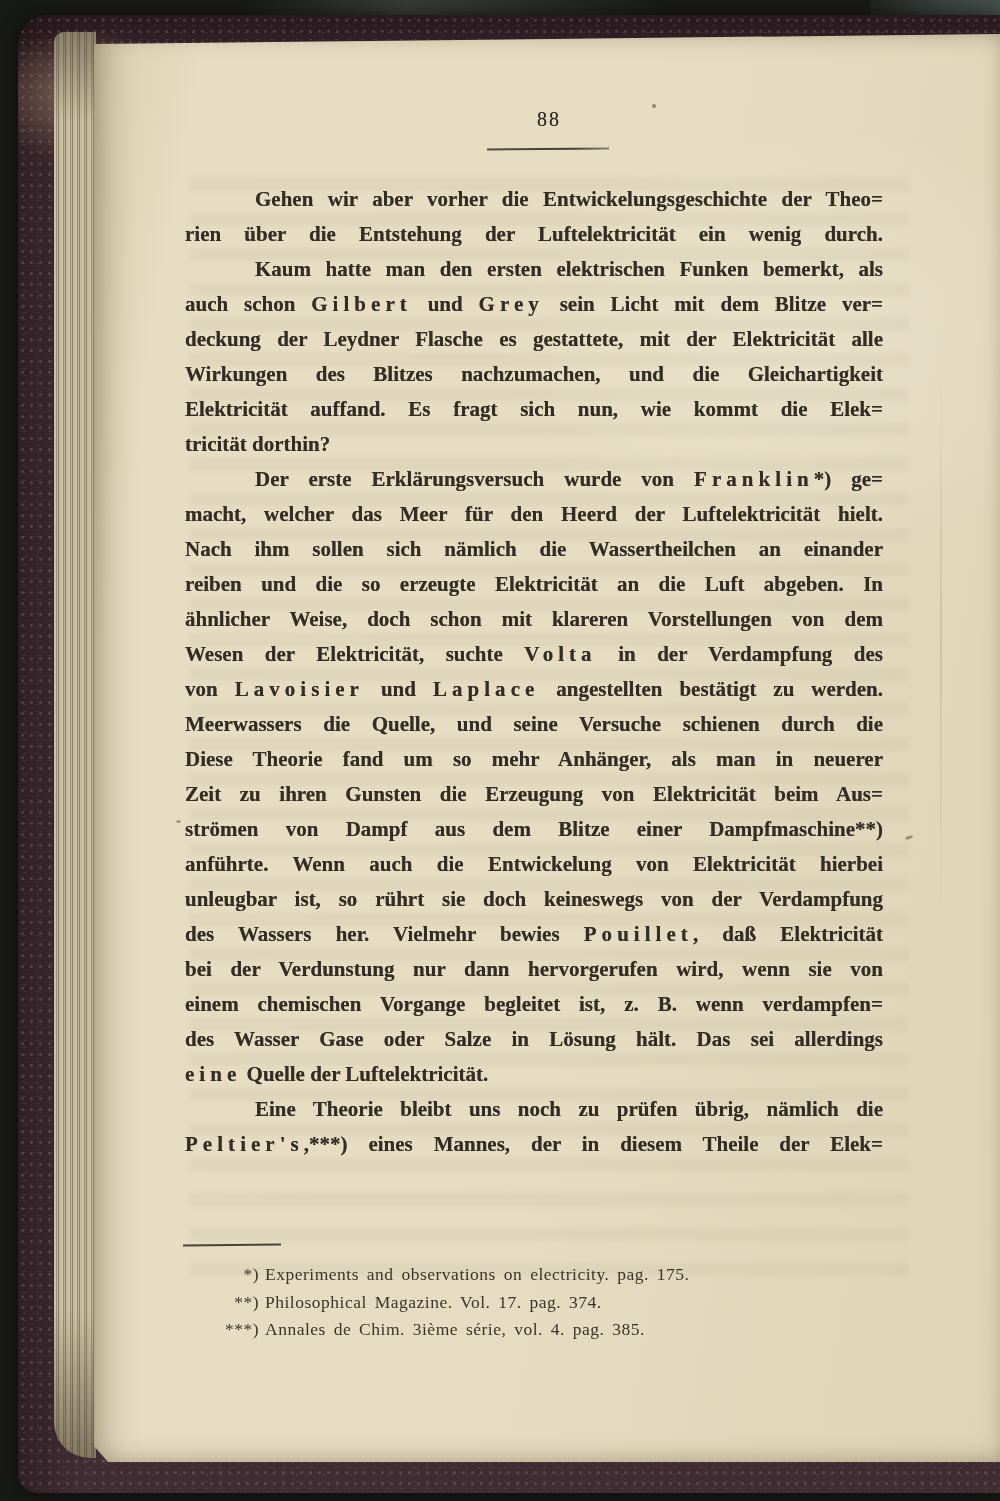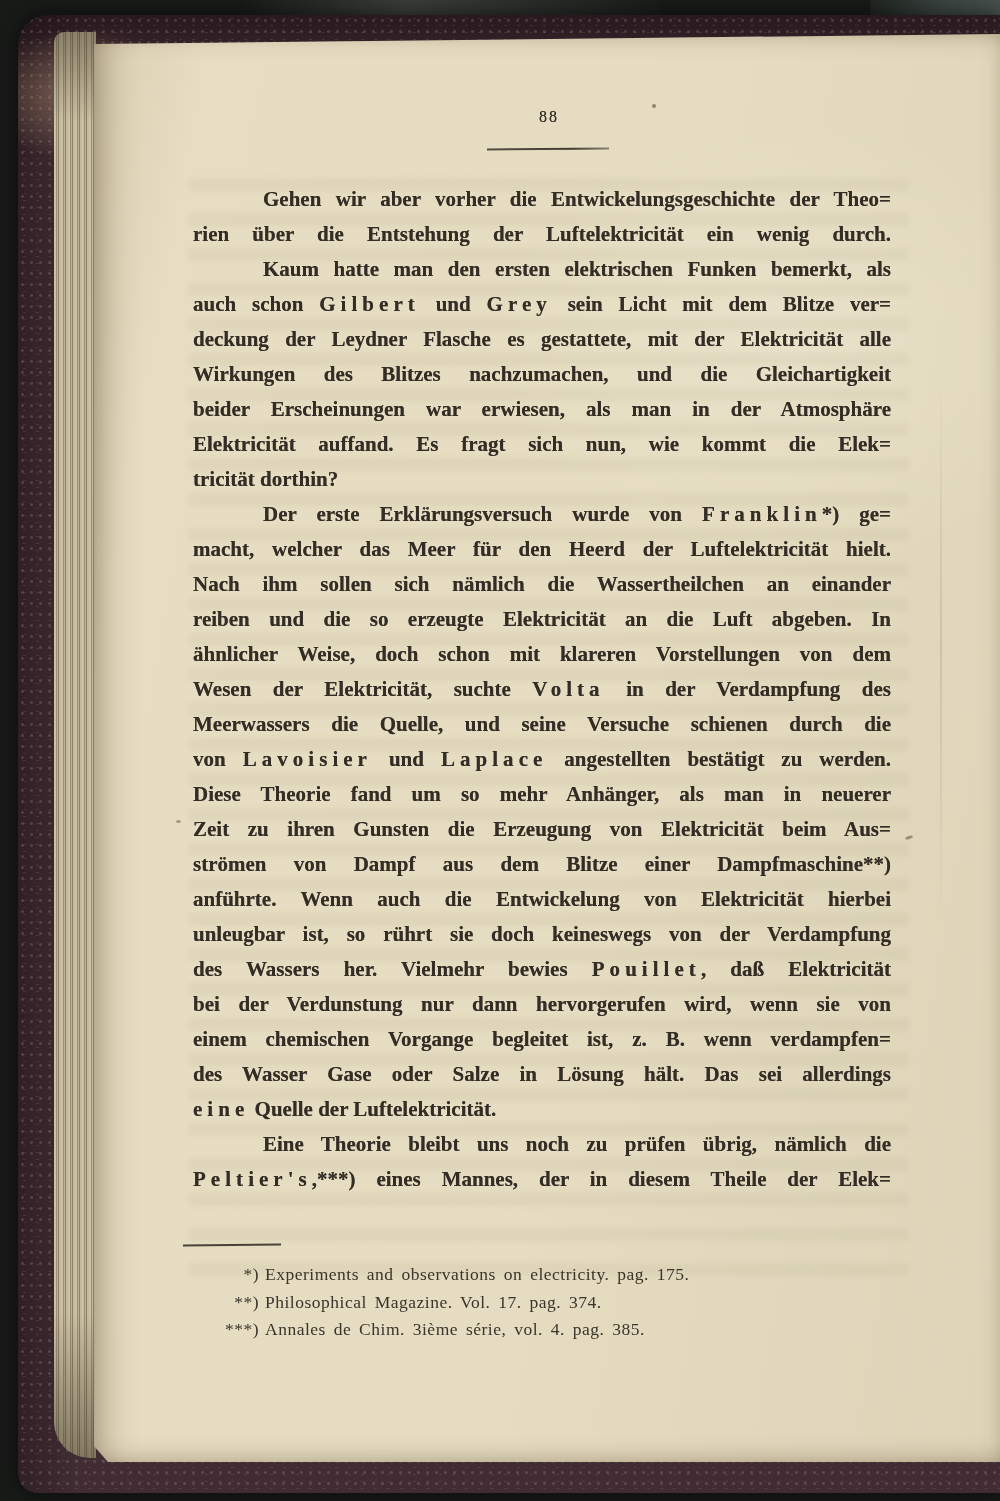--- a/index.html
+++ b/index.html
@@ -63,31 +63,31 @@
     position:absolute;left:846px;top:340px;width:2px;height:560px;
     background:linear-gradient(180deg,rgba(120,100,70,0),rgba(120,100,70,.18),rgba(120,100,70,0));
   }
   .speck{position:absolute;border-radius:50%;background:rgba(70,60,45,.55);}
   .speck.s1{left:558px;top:76px;width:4px;height:4px;}
   .speck.s2{left:811px;top:808px;width:8px;height:3px;transform:rotate(-20deg);background:rgba(80,70,52,.5);}
   .speck.s3{left:82px;top:792px;width:5px;height:3px;background:rgba(80,70,52,.45);}
   
   .pageno-wrap{position:absolute;left:355px;top:80px;width:200px;text-align:center;}
   .pageno{
-    font-size:16px;letter-spacing:2px;color:#332d25;
+    font-size:20px;letter-spacing:2px;color:#332d25;
     text-shadow:0 0 .4px rgba(51,45,37,.8);
   }
   .pageno-rule{
     position:absolute;left:393px;top:120px;width:122px;height:2px;
     background:linear-gradient(90deg,rgba(58,52,43,.85),rgba(58,52,43,.95) 70%,rgba(58,52,43,.55));
     transform:rotate(-.4deg);
   }
   
   .body{
-    position:absolute;left:99px;top:154px;width:698px;
+    position:absolute;left:91px;top:154px;width:698px;
     font-size:21px;font-weight:bold;line-height:35px;
     color:var(--ink,#332d25);
     text-shadow:0 0 .35px rgba(51,45,37,.65);
   }
   .bl{height:35px;white-space:normal;}
   .jl{text-align:justify;text-align-last:justify;}
   .ind{padding-left:70px;}
   .sperr{letter-spacing:.24em;font-weight:bold;}
   
   .fn-rule{
@@ -124,31 +124,30 @@
     </div>
     <div class="pageno-rule"></div>
 
     <div class="body">
       <div class="bl jl ind">Gehen wir aber vorher die Entwickelungsgeschichte der Theo=</div>
       <div class="bl jl">rien über die Entstehung der Luftelektricität ein wenig durch.</div>
       <div class="bl jl ind">Kaum hatte man den ersten elektrischen Funken bemerkt, als</div>
       <div class="bl jl">auch schon <span class="sperr">Gilbert</span> und <span class="sperr">Grey</span> sein Licht mit dem Blitze ver=</div>
       <div class="bl jl">deckung der Leydner Flasche es gestattete, mit der Elektricität alle</div>
       <div class="bl jl">Wirkungen des Blitzes nachzumachen, und die Gleichartigkeit</div>
-      <div class="bl jl">beider Erscheinungen war erwiesen, als man in der Atmosphäre</div>
       <div class="bl jl">Elektricität auffand. Es fragt sich nun, wie kommt die Elek=</div>
       <div class="bl">tricität dorthin?</div>
       <div class="bl jl ind">Der erste Erklärungsversuch wurde von <span class="sperr">Franklin</span>*) ge=</div>
       <div class="bl jl">macht, welcher das Meer für den Heerd der Luftelektricität hielt.</div>
       <div class="bl jl">Nach ihm sollen sich nämlich die Wassertheilchen an einander</div>
       <div class="bl jl">reiben und die so erzeugte Elektricität an die Luft abgeben. In</div>
       <div class="bl jl">ähnlicher Weise, doch schon mit klareren Vorstellungen von dem</div>
       <div class="bl jl">Wesen der Elektricität, suchte <span class="sperr">Volta</span> in der Verdampfung des</div>
+      <div class="bl jl">von <span class="sperr">Lavoisier</span> und <span class="sperr">Laplace</span> angestellten bestätigt zu werden.</div>
       <div class="bl jl">Meerwassers die Quelle, und seine Versuche schienen durch die</div>
-      <div class="bl jl">von <span class="sperr">Lavoisier</span> und <span class="sperr">Laplace</span> angestellten bestätigt zu werden.</div>
       <div class="bl jl">Diese Theorie fand um so mehr Anhänger, als man in neuerer</div>
       <div class="bl jl">Zeit zu ihren Gunsten die Erzeugung von Elektricität beim Aus=</div>
       <div class="bl jl">strömen von Dampf aus dem Blitze einer Dampfmaschine**)</div>
       <div class="bl jl">anführte. Wenn auch die Entwickelung von Elektricität hierbei</div>
       <div class="bl jl">unleugbar ist, so rührt sie doch keineswegs von der Verdampfung</div>
       <div class="bl jl">des Wassers her. Vielmehr bewies <span class="sperr">Pouillet</span>, daß Elektricität</div>
       <div class="bl jl">bei der Verdunstung nur dann hervorgerufen wird, wenn sie von</div>
       <div class="bl jl">einem chemischen Vorgange begleitet ist, z. B. wenn verdampfen=</div>
       <div class="bl jl">des Wasser Gase oder Salze in Lösung hält. Das sei allerdings</div>
       <div class="bl"><span class="sperr">eine</span> Quelle der Luftelektricität.</div>

